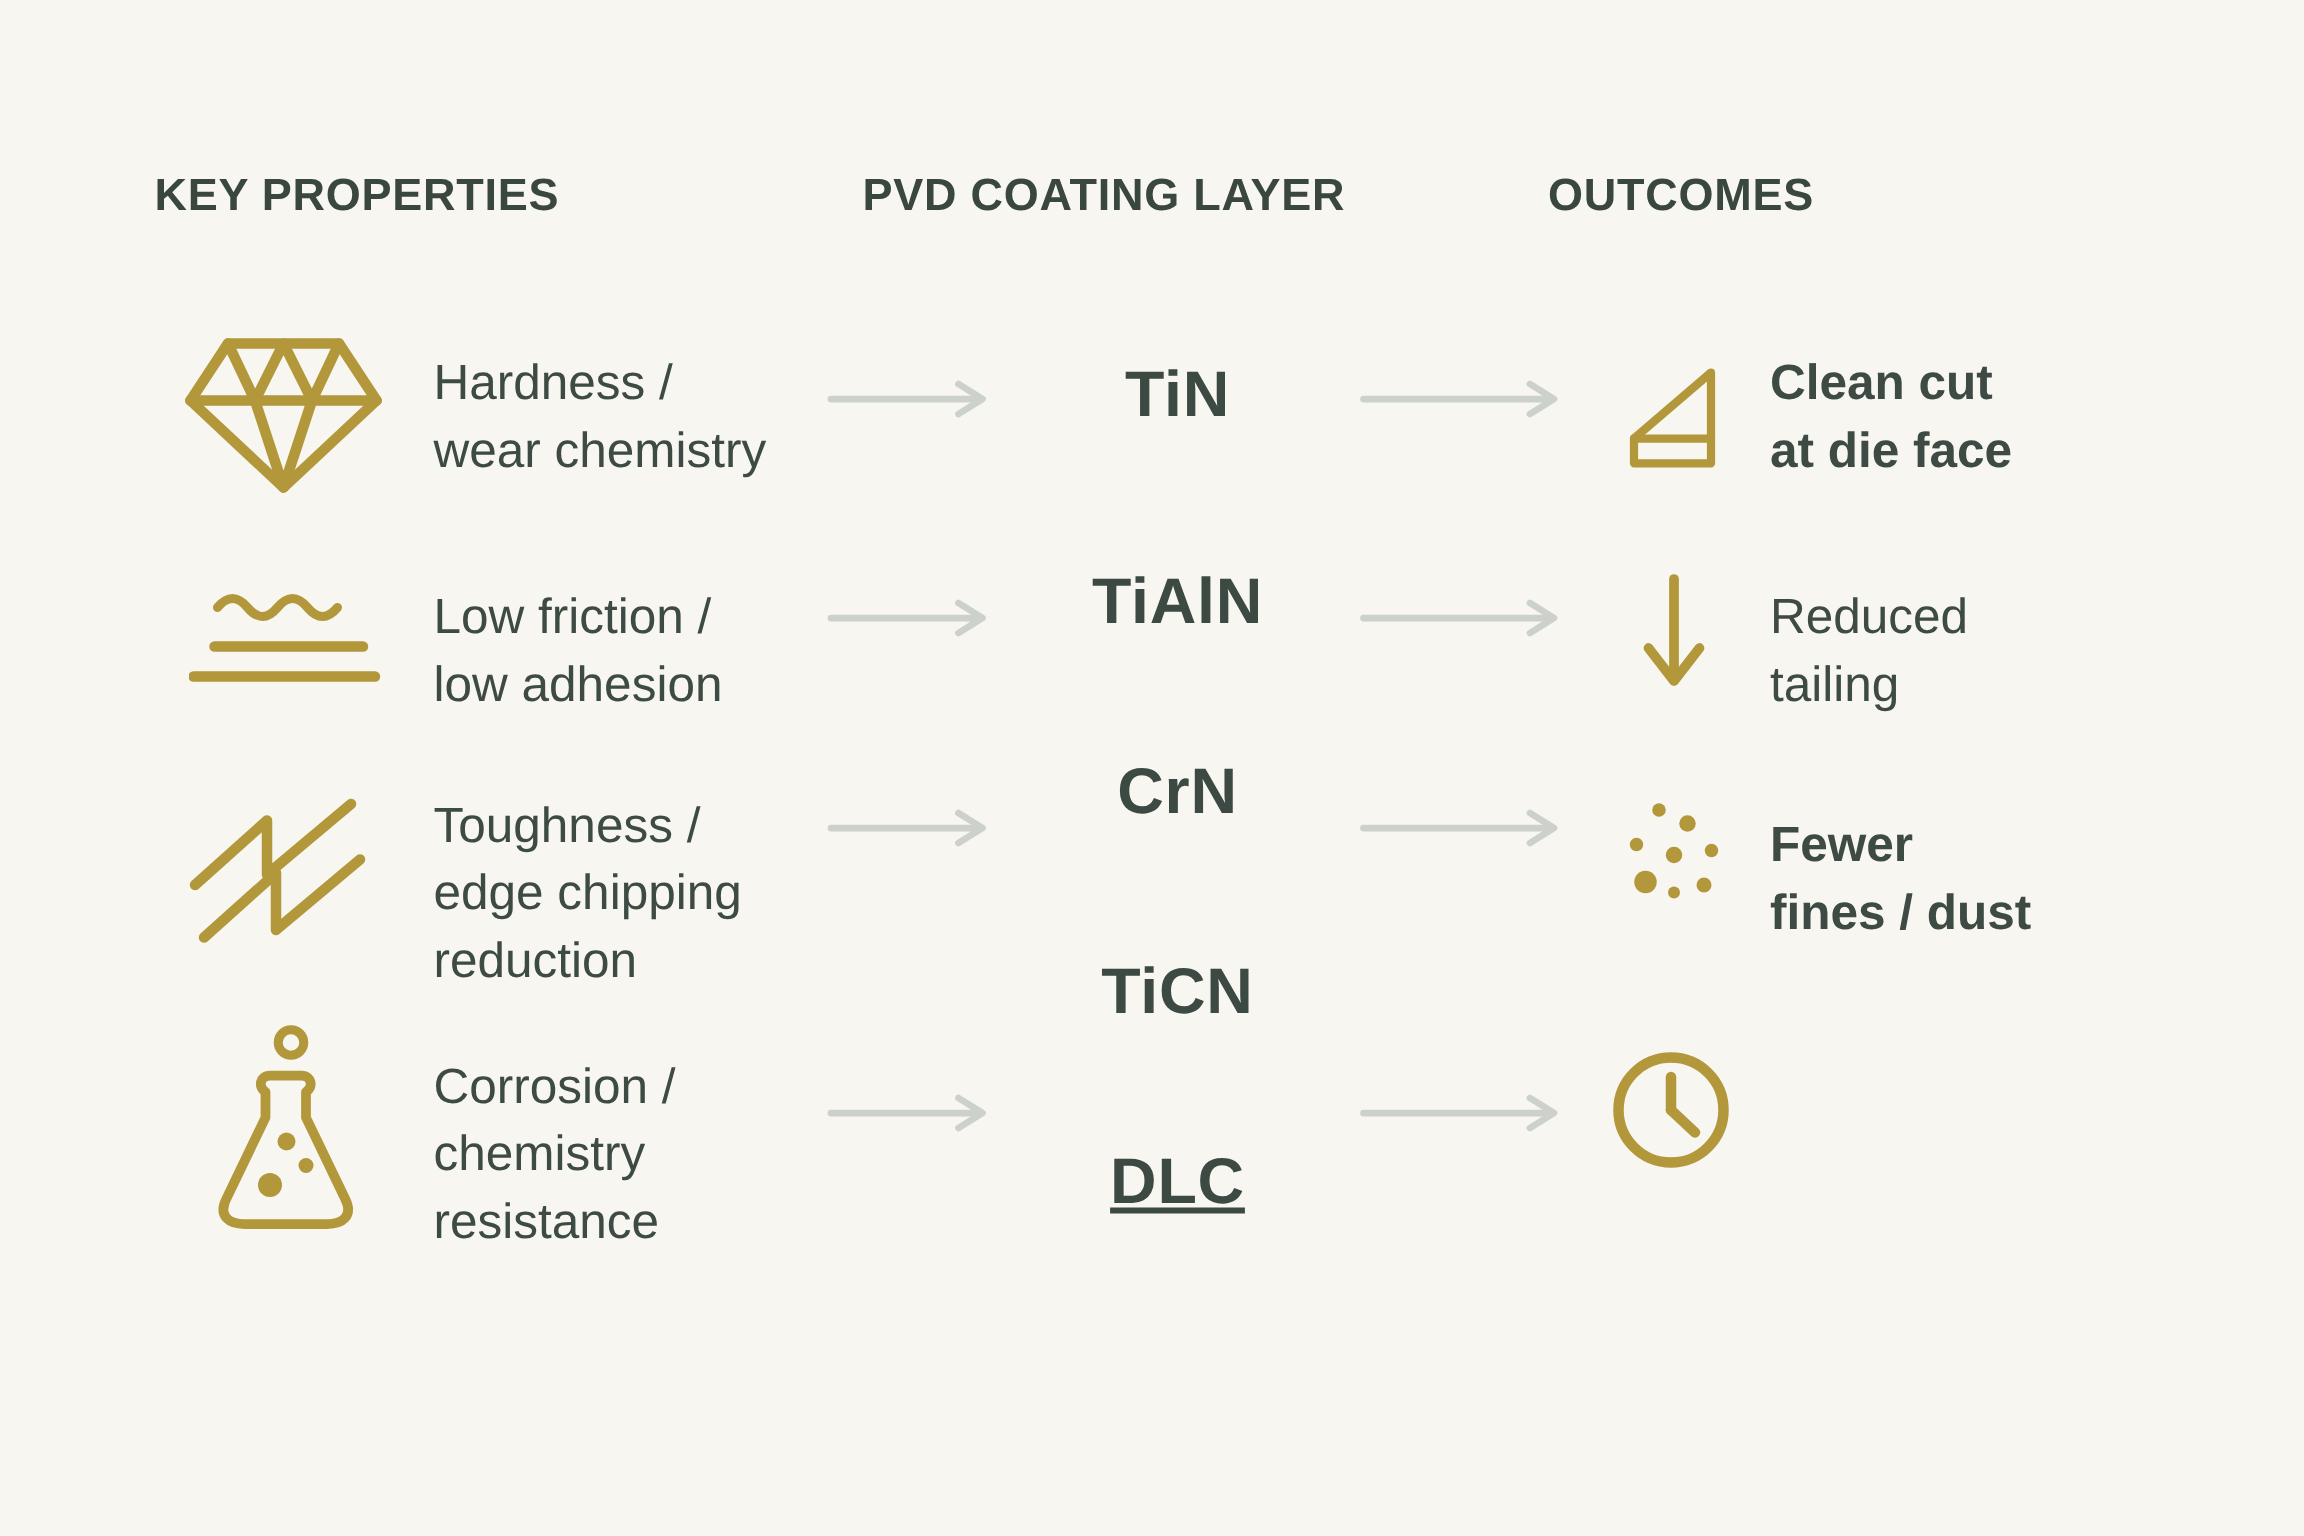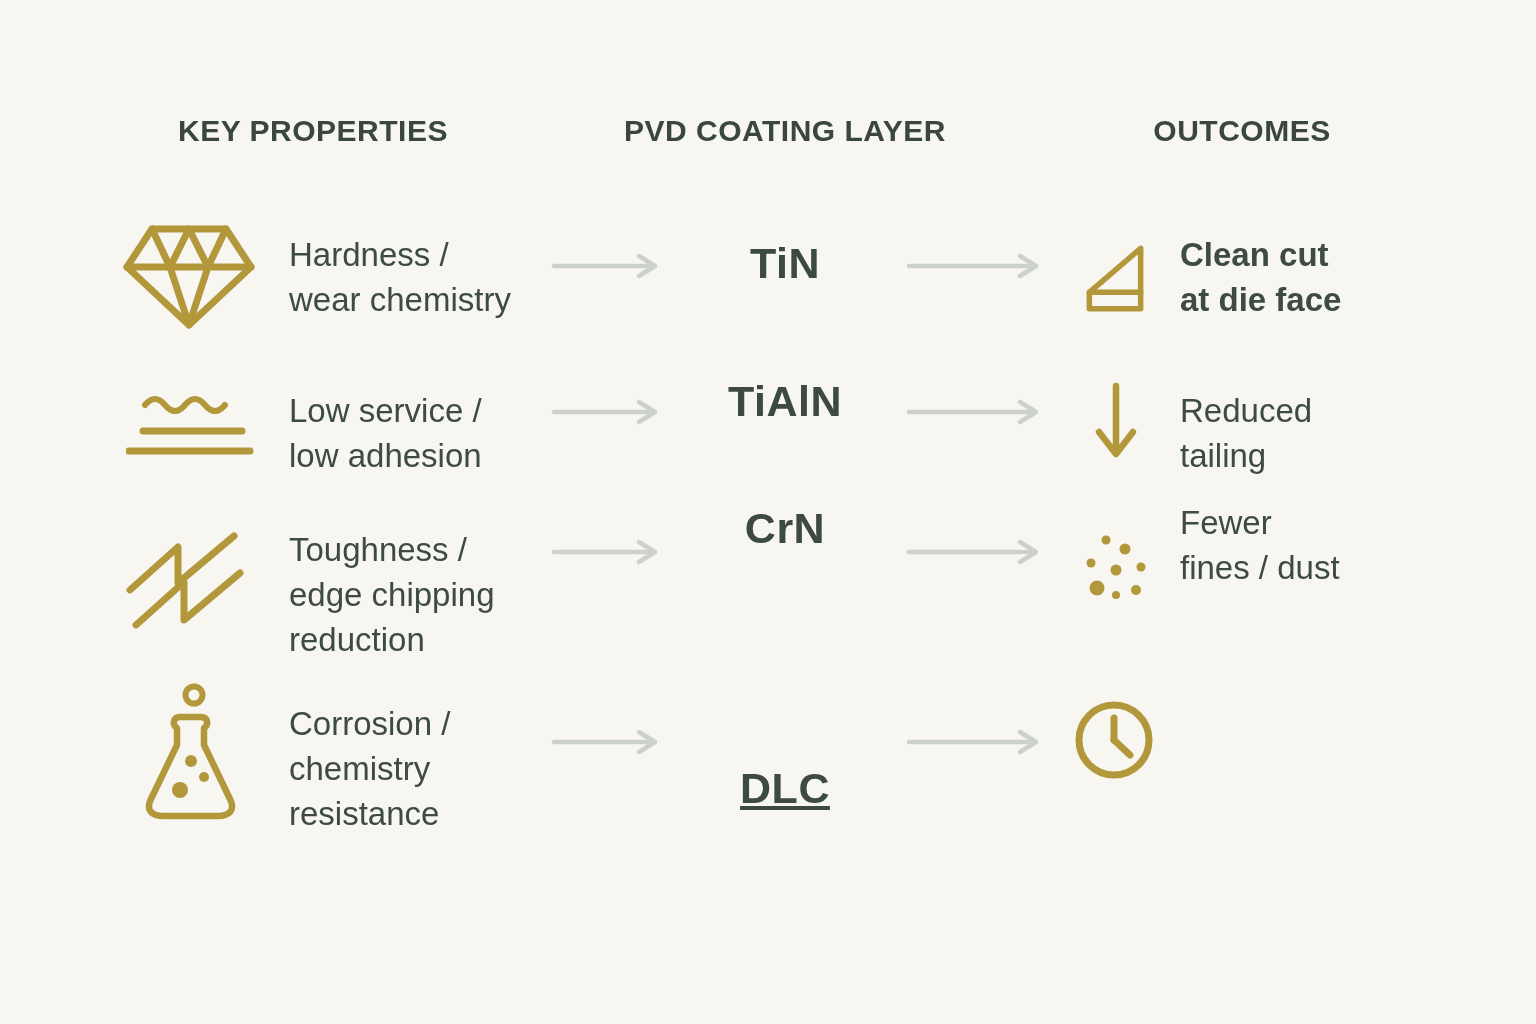--- a/index.html
+++ b/index.html
@@ -8,21 +8,21 @@
     background:#f7f6f1;
     font-family:"Liberation Sans", sans-serif;
     color:#3c4a43;
     position:relative;
     overflow:hidden;
   }
   .stage{position:absolute;inset:0;}
   .col-header{
     position:absolute;top:114px;width:420px;
     font-size:30px;font-weight:bold;letter-spacing:0.5px;
-    text-align:center;color:#3a473f;white-space:nowrap;
+    text-align:left;color:#3a473f;white-space:nowrap;
   }
   .hdr-properties{left:103px;}
   .hdr-coatings{left:575px;}
   .hdr-outcomes{left:1032px;}
 
   .prop-label,.out-label{
     position:absolute;
     font-size:33px;line-height:45px;color:#3d4b44;
     white-space:pre-line;
   }
@@ -82,21 +82,21 @@
       <circle cx="62" cy="13" r="8.5" stroke="currentColor" stroke-width="6"></circle>
       <path d="M48,35 C41,35 40,43 45,46 L45,63 L19,117 C13,129 21,134 31,134 L86,134 C96,134 104,129 98,117 L72,63 L72,46 C77,43 76,35 69,35 Z" stroke="currentColor" stroke-width="6.5" stroke-linejoin="round"></path>
       <circle cx="59" cy="79" r="6" fill="currentColor"></circle>
       <circle cx="72" cy="95" r="5" fill="currentColor"></circle>
       <circle cx="48" cy="108" r="8" fill="currentColor"></circle>
     </svg>
   </div>
 
   <div class="prop-label" style="top:232px;">Hardness /
 wear chemistry</div>
-  <div class="prop-label" style="top:388px;">Low service /
+  <div class="prop-label" style="top:388px;">Low friction /
 low adhesion</div>
   <div class="prop-label" style="top:527px;">Toughness /
 edge chipping
 reduction</div>
   <div class="prop-label" style="top:701px;">Corrosion /
 chemistry
 resistance</div>
 
   <div class="arrow" style="left:551px;top:252px;">
     <svg width="110" height="28" viewBox="0 0 110 28" fill="none" stroke="currentColor" stroke-width="4.5" stroke-linecap="round" stroke-linejoin="round">
@@ -119,20 +119,21 @@
   <div class="arrow" style="left:551px;top:728px;">
     <svg width="110" height="28" viewBox="0 0 110 28" fill="none" stroke="currentColor" stroke-width="4.5" stroke-linecap="round" stroke-linejoin="round">
       <path d="M3,14 H102"></path>
         <path d="M88,4 L104,14 L88,24"></path>
     </svg>
   </div>
 
   <div class="coating" style="top:377px;">TiAlN</div>
   <div class="coating" style="top:239px;">TiN</div>
   <div class="coating" style="top:504px;">CrN</div>
+  <div class="coating" style="top:637px;">TiCN</div>
   <div class="coating" style="top:764px;text-decoration:underline;">DLC</div>
 
   <div class="arrow" style="left:906px;top:252px;">
     <svg width="136" height="28" viewBox="0 0 136 28" fill="none" stroke="currentColor" stroke-width="4.5" stroke-linecap="round" stroke-linejoin="round">
       <path d="M3,14 H128"></path>
         <path d="M114,4 L130,14 L114,24"></path>
     </svg>
   </div>
   <div class="arrow" style="left:906px;top:398px;">
     <svg width="136" height="28" viewBox="0 0 136 28" fill="none" stroke="currentColor" stroke-width="4.5" stroke-linecap="round" stroke-linejoin="round">
@@ -185,17 +186,17 @@
       <circle cx="42" cy="42" r="35" stroke-width="7"></circle>
       <path d="M42,42 V20" stroke-width="7"></path>
       <path d="M42,42 L58,57" stroke-width="7"></path>
     </svg>
   </div>
 
   <div class="out-label" style="top:232px;font-weight:bold;">Clean cut
 at die face</div>
   <div class="out-label" style="top:388px;">Reduced
 tailing</div>
-  <div class="out-label" style="top:500px;">Fewer
+  <div class="out-label" style="top:540px;font-weight:bold;">Fewer
 fines / dust</div>
 
 
 </div>
 
 </body></html>

